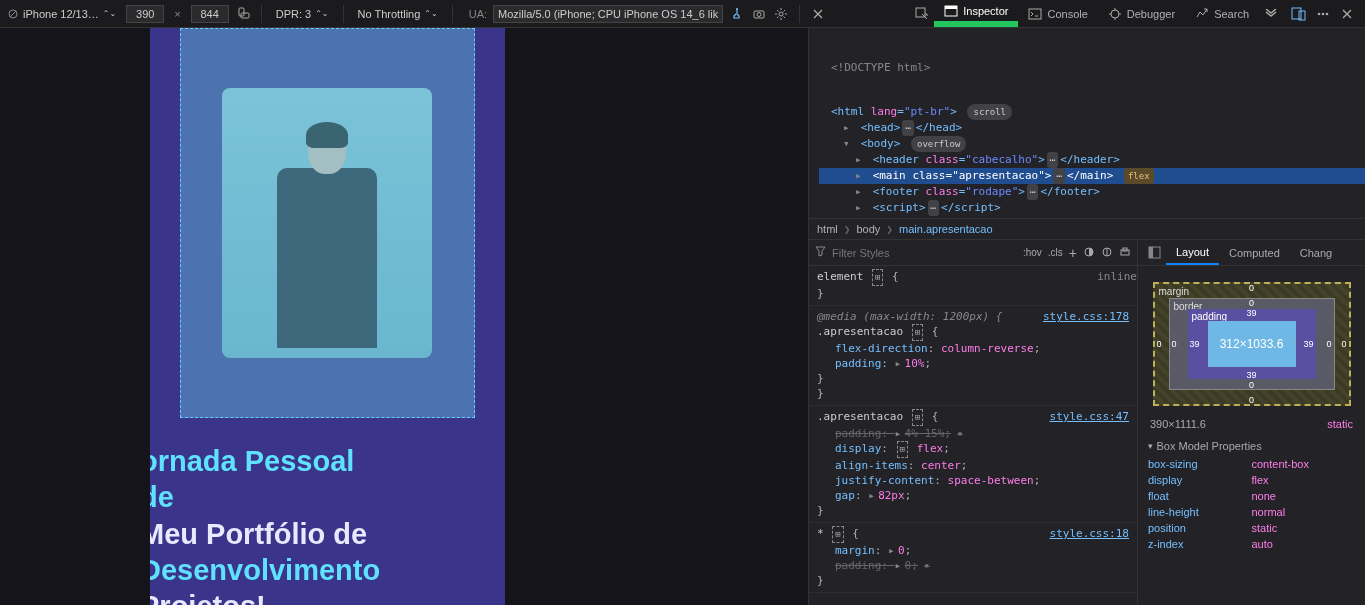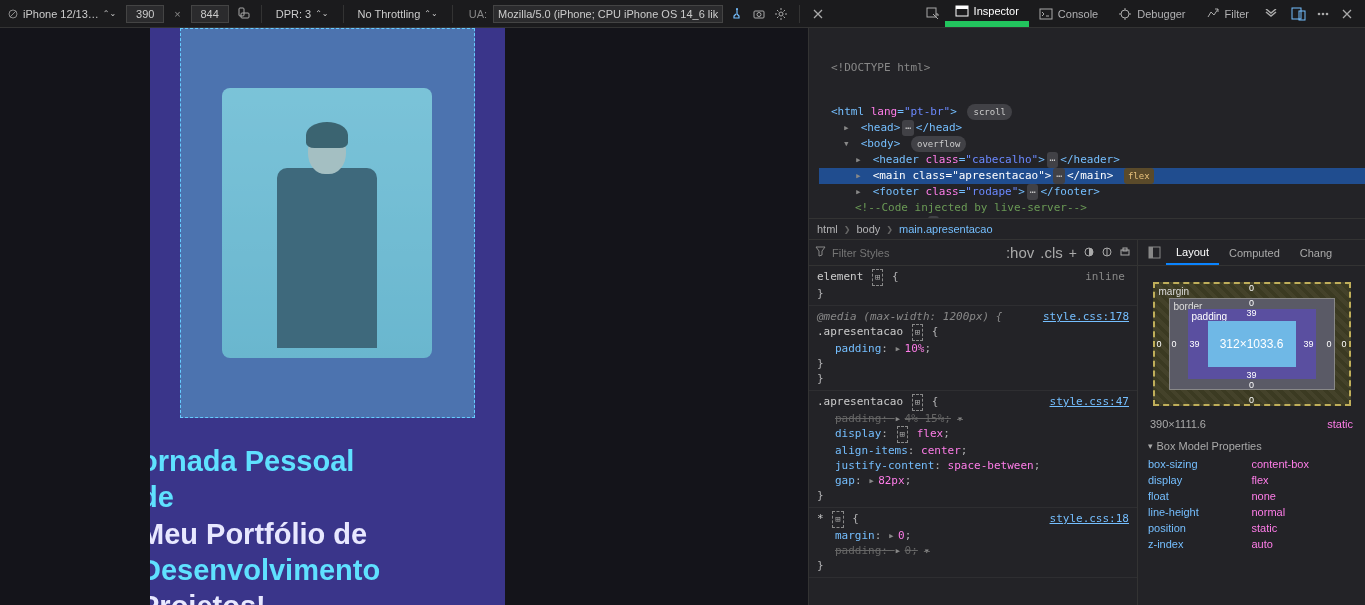--- a/index.html
+++ b/index.html
@@ -276,33 +276,33 @@
   display:flex; flex-direction:column;
   border-right:1px solid #333;
 }
 .filter-row {
   display:flex; align-items:center; height:26px;
   border-bottom:1px solid #333; padding:0 6px; gap:6px;
 }
 .filter-row input {
   flex:1; background:transparent; border:none; color:#999; outline:none; font-size:11px;
 }
-.filter-row .small { color:#aaa; font-size:15px; cursor:pointer; }
+.filter-row .small { color:#aaa; font-size:10px; cursor:pointer; }
 .rules-body {
   flex:1; overflow:hidden;
   font-family: Menlo, Consolas, monospace; font-size:11px;
   line-height:15px;
 }
 .rule {
   border-bottom:1px solid #2e2e31;
   padding:3px 8px 4px 8px;
   position:relative;
 }
 .rule .src { position:absolute; right:8px; top:3px; color:#75bfff; text-decoration:underline; cursor:pointer; }
-.rule .inline { position:absolute; right:12px; top:3px; color:#888; }
+.rule .inline { position:absolute; right:0; top:3px; color:#888; }
 .sel { color:#ccc; }
 .flexbadge{display:inline-block;border:1px dashed #888;padding:0 2px;font-size:9px;margin:0 2px;color:#aaa;}
 .prop { padding-left:18px; }
 .pname{color:#75bfff;}
 .pval{color:#ff7de9;}
 .struck{ text-decoration:line-through; color:#666; }
 .struck .pname, .struck .pval { color:#666; }
 .funnel{ color:#888; margin-left:6px; font-size:10px; }
 .tw { color:#888; margin-right:2px; display:inline-block; width:8px;}
 .rule-header{color:#888; font-style:italic;}
@@ -443,21 +443,21 @@
           <circle cx="7" cy="7" r="4" fill="none" stroke="#aaa"></circle>
           <path d="M7 3v-2M7 13v-2M3 7h-2M13 7h-2" stroke="#aaa"></path>
         </svg>
       <span>Debugger</span>
     </span>
     <span class="dt-tab">
       <svg viewBox="0 0 14 14">
           <path d="M2 10l3-5 3 3 4-6" fill="none" stroke="#aaa"></path>
           <path d="M9 2h3v3" fill="none" stroke="#aaa"></path>
         </svg>
-      <span>Filter</span>
+      <span>Search</span>
     </span>
     <span class="toolbar-icon" style="margin:0 4px">
       <svg width="14" height="10" viewBox="0 0 14 10">
           <path d="M2 3l5 4 5-4" fill="none" stroke="#aaa" stroke-width="1.5"></path>
           <path d="M2 0l5 4 5-4" fill="none" stroke="#aaa" stroke-width="1.5"></path>
         </svg>
     </span>
     <div class="dt-right-icons">
       <span class="toolbar-icon highlight">
         <svg width="16" height="14" viewBox="0 0 16 14">
@@ -527,21 +527,20 @@
       </div>
       <div class="dom-line l3 selected-row">
         <span class="twisty">▸</span>
         <span class="tag-open">&lt;main </span><span class="attr-name">class</span><span class="tag-open">=</span><span class="attr-val">"apresentacao"</span><span class="tag-open">&gt;</span><span class="more-pill">⋯</span><span class="tag-open">&lt;/main&gt;</span>
         <span class="flex-pill">flex</span>
       </div>
       <div class="dom-line l3">
         <span class="twisty">▸</span>
         <span class="tag-open">&lt;footer </span><span class="attr-name">class</span><span class="tag-open">=</span><span class="attr-val">"rodape"</span><span class="tag-open">&gt;</span><span class="more-pill">⋯</span><span class="tag-open">&lt;/footer&gt;</span>
       </div>
-      <div class="dom-line l3 comment">&lt;!--Code injected by live-server--&gt;</div>
       <div class="dom-line l3">
         <span class="twisty">▸</span>
         <span class="tag-open">&lt;script&gt;</span><span class="more-pill">⋯</span><span class="tag-open">&lt;/script&gt;</span>
       </div>
       <div class="dom-line l2"><span class="tag-open">&lt;/body&gt;</span></div>
       <div class="dom-line l1"><span class="tag-open">&lt;/html&gt;</span></div>
     </div>
 
     <div class="crumbs">
       <span class="crumb">html</span>
@@ -586,20 +585,21 @@
         <div class="rules-body">
           <div class="rule">
             <span class="inline">inline</span>
             <div><span class="sel">element</span> <span class="flexbadge">⊞</span> {</div>
             <div>}</div>
           </div>
           <div class="rule">
             <span class="src">style.css:178</span>
             <div class="rule-header">@media (max-width: 1200px) {</div>
             <div><span class="sel">.apresentacao</span> <span class="flexbadge">⊞</span> {</div>
+            <div class="prop"><span class="pname">flex-direction</span>: <span class="pval">column-reverse</span>;</div>
             <div class="prop"><span class="pname">padding</span>: <span class="tw">▸</span><span class="pval">10%</span>;</div>
             <div>}</div>
             <div>}</div>
           </div>
           <div class="rule">
             <span class="src">style.css:47</span>
             <div><span class="sel">.apresentacao</span> <span class="flexbadge">⊞</span> {</div>
             <div class="prop struck"><span class="pname">padding</span>: <span class="tw">▸</span><span class="pval">4% 15%</span>;<span class="funnel">▾</span></div>
             <div class="prop"><span class="pname">display</span>: <span class="flexbadge">⊞</span> <span class="pval">flex</span>;</div>
             <div class="prop"><span class="pname">align-items</span>: <span class="pval">center</span>;</div>

